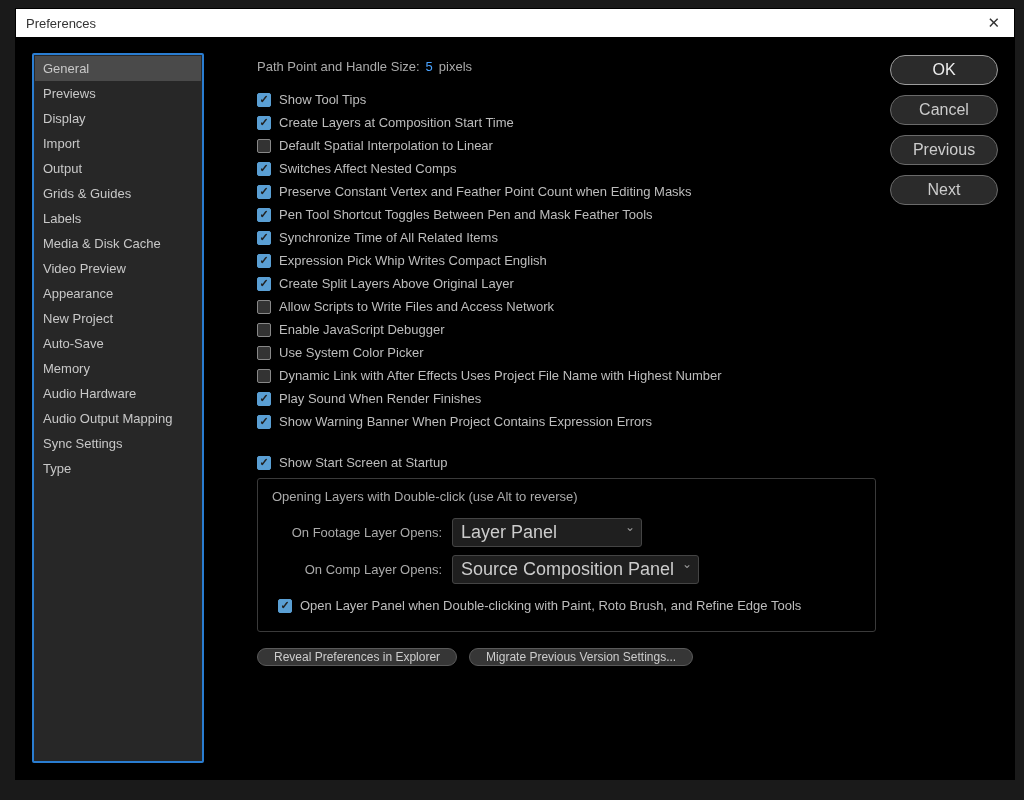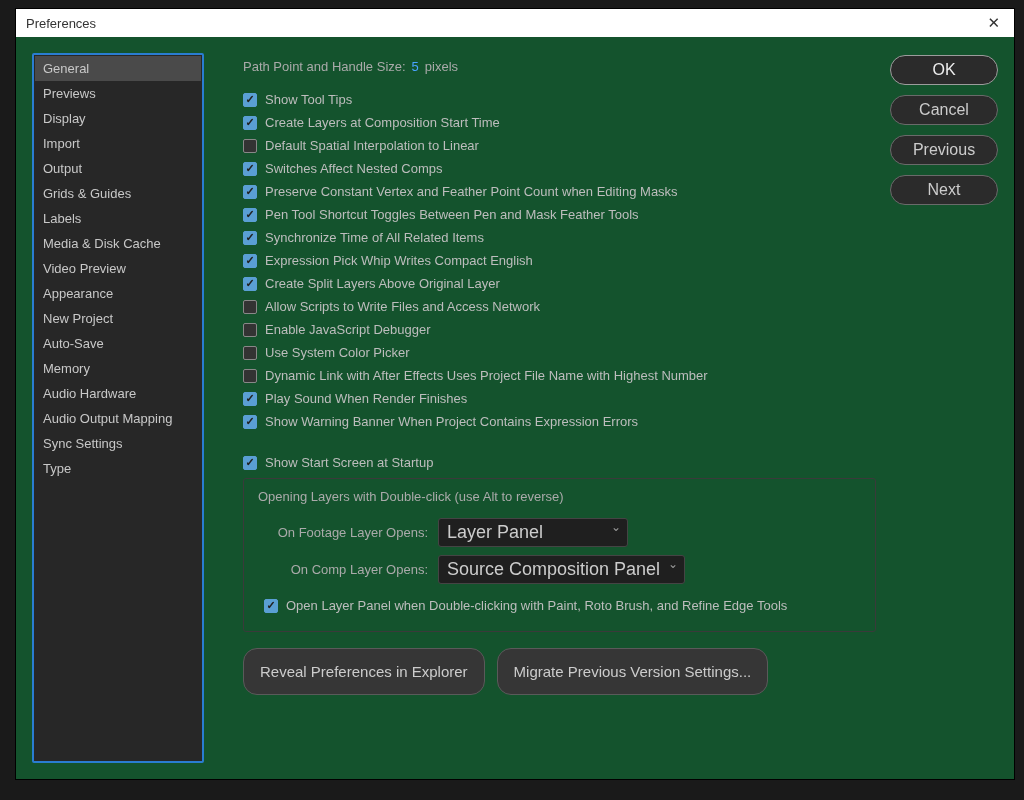--- a/index.html
+++ b/index.html
@@ -36,21 +36,22 @@
   .close-x {
     font-size: 15px;
     color: #333;
     cursor: pointer;
     padding: 2px 6px;
   }
   .body {
     flex: 1;
     display: flex;
     padding: 16px;
-    background: #14532d;
+    gap: 14px;
+    background: #000000;
     justify-content: center;
   }
   .sidebar {
     width: 172px;
     border: 2px solid #2a7dd1;
     border-radius: 2px;
     background: #272727;
     padding: 1px;
     align-self: stretch;
   }
@@ -159,23 +160,23 @@
   }
   .btn-row {
     display: flex;
     gap: 12px;
     margin-top: 16px;
   }
   .pill-btn {
     background: #363636;
     border: 1px solid #5a5a5a;
     border-radius: 14px;
-    padding: 14px 16px;
+    padding: 1px 16px;
     color: #ccc;
-    font-size: 15px;
+    font-size: 12px;
     cursor: pointer;
   }
   .right-btns {
     width: 108px;
     display: flex;
     flex-direction: column;
     gap: 10px;
     padding-top: 2px;
   }
   .rbtn {

